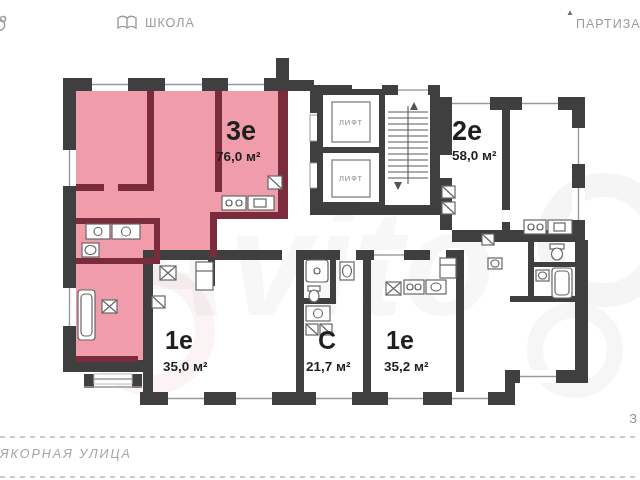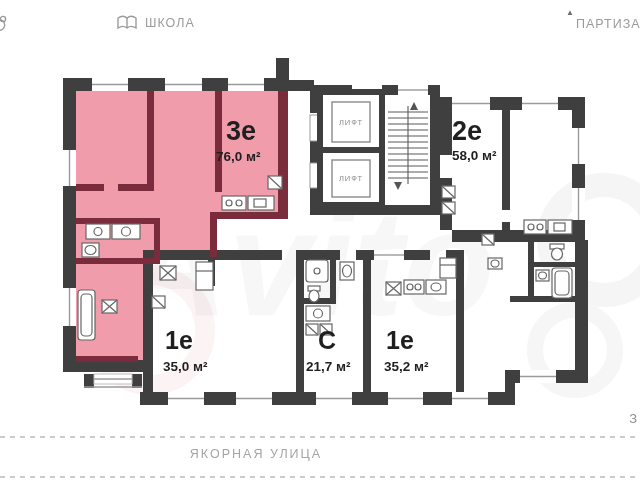--- a/index.html
+++ b/index.html
@@ -14,22 +14,22 @@
   .legend-kg{left:-9px;}
   .legend-sc{left:116px;text-align:center;}
   .street-top{position:absolute;left:576px;top:17px;color:#9b9b9b;font-size:12.5px;
     letter-spacing:1px;white-space:nowrap;}
   .north-tri{position:absolute;left:566px;top:8px;color:#6d6d6d;font-size:8px;}
   
   .dash{position:absolute;left:0;width:640px;height:2px;
     background:repeating-linear-gradient(90deg,#cccccc 0 5px,transparent 5px 10px);}
   .dash1{top:436px;}
   .dash2{top:476px;}
-  .street-bottom{position:absolute;left:0;top:447px;width:512px;text-align:center;
-    color:#a5a5a5;font-size:12.5px;letter-spacing:2px;}
+  .street-bottom{position:absolute;left:0;top:447px;width:512px;text-align:left;
+    color:#a5a5a5;font-size:12.5px;letter-spacing:2px;font-style:italic;}
   .street-right{position:absolute;right:3px;top:411px;color:#8f8f8f;font-size:13px;}
   
   svg.plan{position:absolute;left:0;top:0;}
   .apt-type{font-weight:bold;font-size:27px;fill:#1f1f1f;}
   .apt-type-sm{font-weight:bold;font-size:25px;fill:#1f1f1f;}
   .apt-area{font-weight:bold;font-size:13.5px;fill:#1f1f1f;}
   .lift-label{font-size:7.5px;fill:#8a8a8a;letter-spacing:1px;}
   .wm{fill:rgba(0,0,0,0.032);font-weight:bold;font-style:italic;font-size:150px;}
   .hit{fill:transparent;cursor:pointer;}
 </style>

